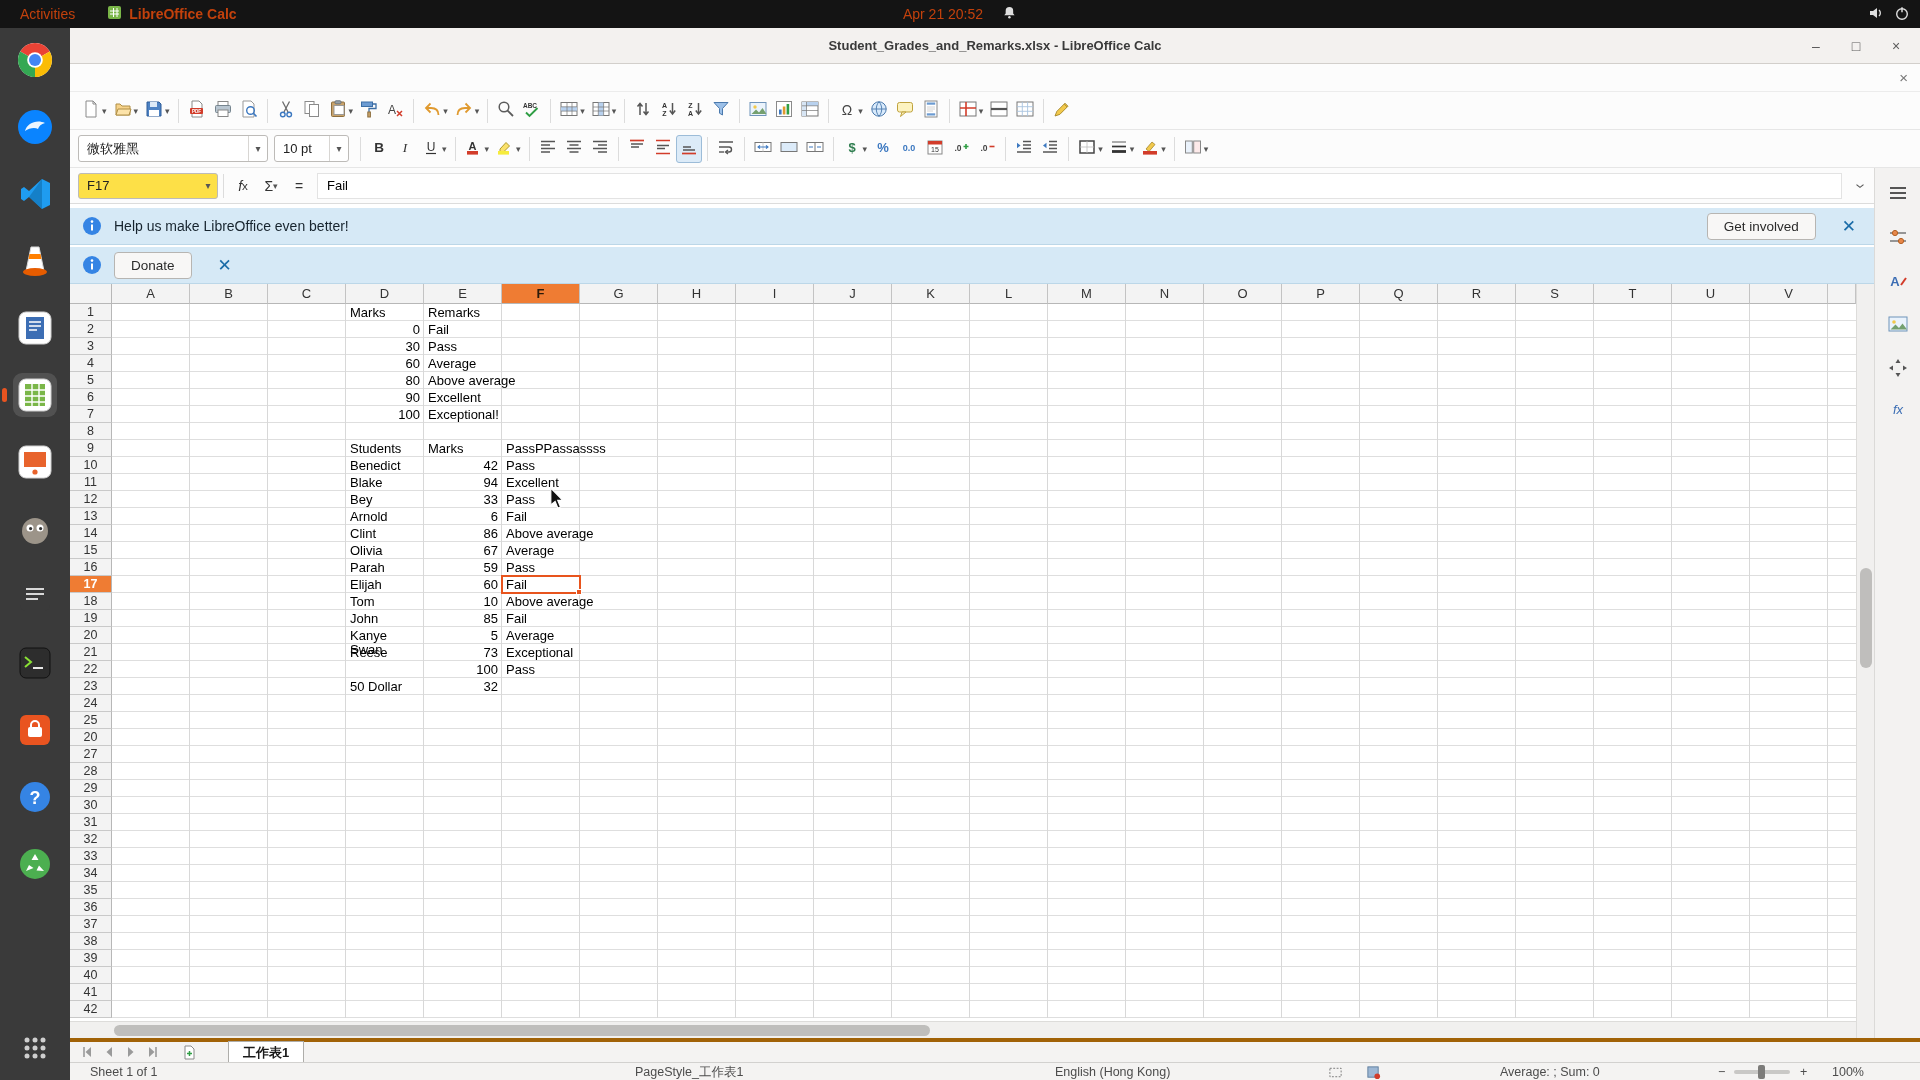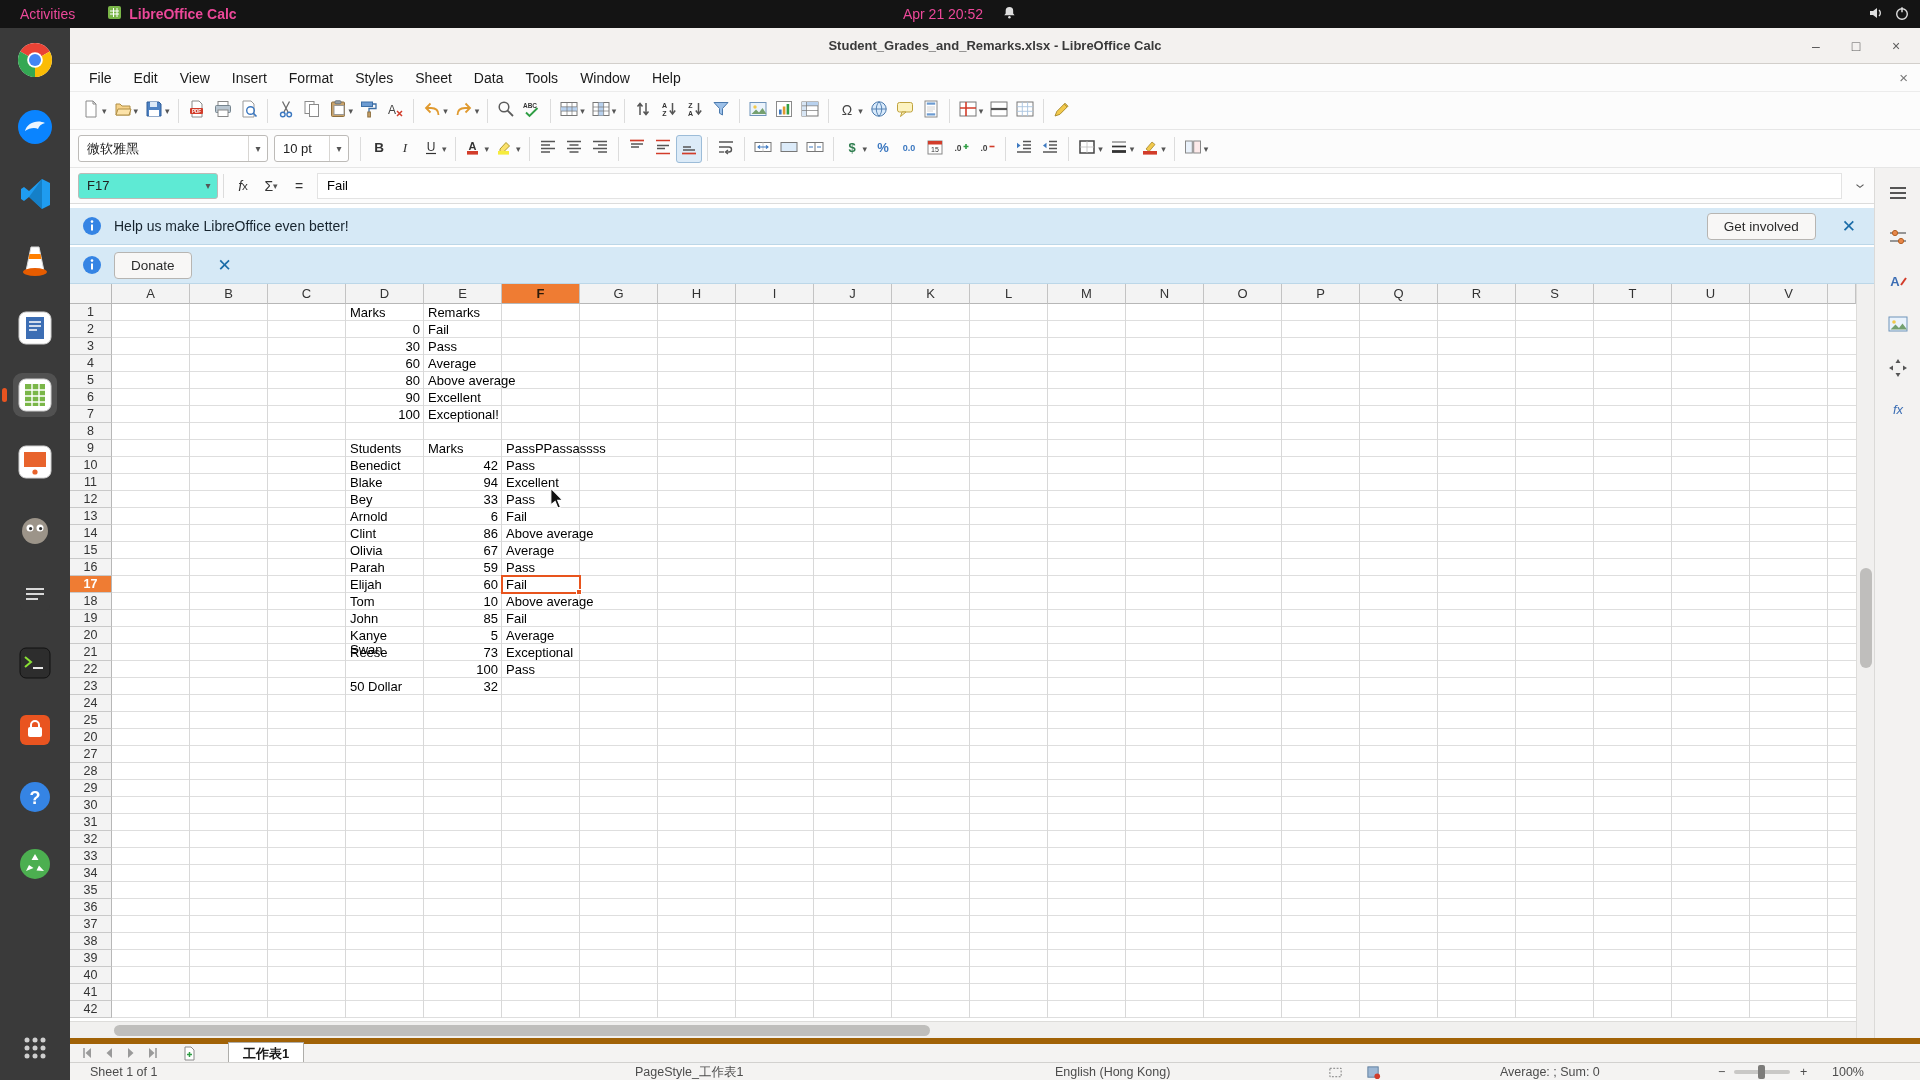--- a/index.html
+++ b/index.html
@@ -2,21 +2,21 @@
 <html><head>
 <meta charset="utf-8">
 <style>
   * { box-sizing: border-box; margin: 0; padding: 0; }
   html,body { width:1920px; height:1080px; overflow:hidden; background:#000;
     font-family:"Liberation Sans","DejaVu Sans",sans-serif; }
   #screen { position:absolute; inset:0; width:1920px; height:1080px; background:#2e2e2e; }
 
   
   #topbar { position:absolute; left:0; top:0; width:1920px; height:28px; background:#141414;
-    color:#ec4899; font-size:14px; display:flex; align-items:center; }
+    color:#c2410c; font-size:14px; display:flex; align-items:center; }
   .tb-left { display:flex; align-items:center; gap:26px; padding-left:14px; }
   .tb-activities { padding:2px 6px; }
   .tb-app { display:flex; align-items:center; gap:7px; font-weight:bold; }
   .tb-center { position:absolute; left:50%; transform:translateX(-50%); display:flex; align-items:center; gap:19px; }
   .tb-right { position:absolute; right:10px; display:flex; align-items:center; gap:10px; }
 
   
   #dock { position:absolute; left:0; top:28px; width:70px; height:1052px; background:#3a3a3a; }
   .dock-item { position:absolute; left:13px; width:44px; height:44px; border-radius:9px;
     display:flex; align-items:center; justify-content:center; }
@@ -51,21 +51,21 @@
   .tsep { width:1px; height:24px; background:#dcdcdc; margin:0 5px; }
   .combo { height:27px; border:1px solid #bdbbb8; border-radius:3px; background:#fff;
     display:flex; align-items:center; margin-right:6px; font-size:13px; color:#222; }
   .combo .combo-text { flex:1; padding:0 8px; white-space:nowrap; overflow:hidden; }
   .combo .combo-arrow { width:19px; text-align:center; color:#555; border-left:1px solid #d8d6d3;
     font-size:10px; align-self:stretch; display:flex; align-items:center; justify-content:center; }
 
   
   #formulabar { position:absolute; left:0; top:140px; width:1804px; height:36px; background:#fcfcfc;
     border-bottom:1px solid #dcdcdc; display:flex; align-items:center; padding-left:8px; }
-  .namebox { width:140px; height:26px; border:1px solid #bdbbb8; border-radius:3px; background:#5eead4;
+  .namebox { width:140px; height:26px; border:1px solid #bdbbb8; border-radius:3px; background:#fde047;
     display:flex; align-items:center; font-size:13px; color:#222; }
   .namebox span:first-child { flex:1; padding-left:8px; }
   .namebox .combo-arrow { width:18px; text-align:center; color:#555; font-size:10px; }
   .fbtn { width:26px; height:26px; display:flex; align-items:center; justify-content:center;
     font-size:14px; color:#333; margin:0 1px; }
   #formula-input { flex:1; height:26px; background:#fff; border:1px solid #e3e3e3; margin:0 4px;
     display:flex; align-items:center; padding-left:9px; font-size:13px; color:#000; }
 
   
   .infobar { position:absolute; left:0; width:1804px; height:37px; background:#d6e9f6;
@@ -102,21 +102,21 @@
   
   #vscroll { position:absolute; left:1786px; top:256px; width:18px; height:754px; background:#f1f0ef;
     border-left:1px solid #dddcda; }
   #vscroll .thumb { position:absolute; left:3px; top:284px; width:12px; height:100px; background:#bfbebc; border-radius:6px; }
   #hscroll { position:absolute; left:0; top:993px; width:1786px; height:17px; background:#f1f0ef;
     border-top:1px solid #dddcda; }
   #hscroll .thumb { position:absolute; top:3px; left:44px; width:816px; height:11px; background:#bfbebc; border-radius:6px; }
 
   
   #tabbar { position:absolute; left:0; top:1010px; width:1850px; height:24px; background:#f4f3f2;
-    border-top:6px solid #a16207; display:flex; align-items:center; padding-left:6px; }
+    border-top:4px solid #a16207; display:flex; align-items:center; padding-left:6px; }
   .navbtn { width:22px; height:20px; display:flex; align-items:center; justify-content:center; }
   .sheettab { margin-left:28px; height:23px; background:#fff; border:1px solid #aeadaa; border-bottom:none;
     padding:0 14px; font-size:13px; font-weight:bold; color:#1a1a1a; display:flex; align-items:center; }
 
   
   #statusbar { position:absolute; left:0; top:1034px; width:1850px; height:18px; background:#f4f3f2;
     border-top:1px solid #d2d1cf; font-size:12.5px; color:#4c4c4c; }
   #statusbar .sb { position:absolute; top:0; height:18px; display:flex; align-items:center; white-space:nowrap; }
 
   
@@ -313,33 +313,20 @@
     <div id="titlebar">
       <div class="title">Student_Grades_and_Remarks.xlsx - LibreOffice Calc</div>
       <div class="win-controls">
         <span class="win-btn">–</span>
         <span class="win-btn">□</span>
         <span class="win-btn">×</span>
       </div>
     </div>
 
     <div id="menubar">
-      <span id="menubar-items" style="display:flex;align-items:center;">
-          <span class="menu-item">File</span>
-          <span class="menu-item">Edit</span>
-          <span class="menu-item">View</span>
-          <span class="menu-item">Insert</span>
-          <span class="menu-item">Format</span>
-          <span class="menu-item">Styles</span>
-          <span class="menu-item">Sheet</span>
-          <span class="menu-item">Data</span>
-          <span class="menu-item">Tools</span>
-          <span class="menu-item">Window</span>
-          <span class="menu-item">Help</span>
-        </span>
       <span class="menubar-close">×</span>
     </div>
 
     <div id="toolbar-std" class="toolbar">
         <span class="tbtn">
           <span><svg width="20" height="20" viewBox="0 0 20 20">
               <path d="M5 2h7l3 3v13H5z" fill="#fff" stroke="#8a8a8a"></path>
               <path d="M12 2v3h3" fill="none" stroke="#8a8a8a"></path>
             </svg></span>
           <span class="dd">▾</span>

